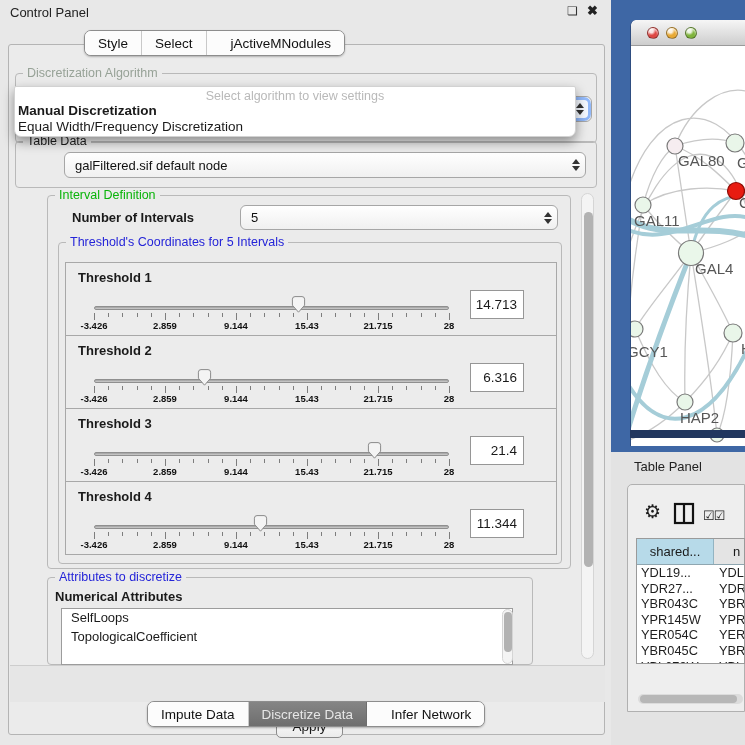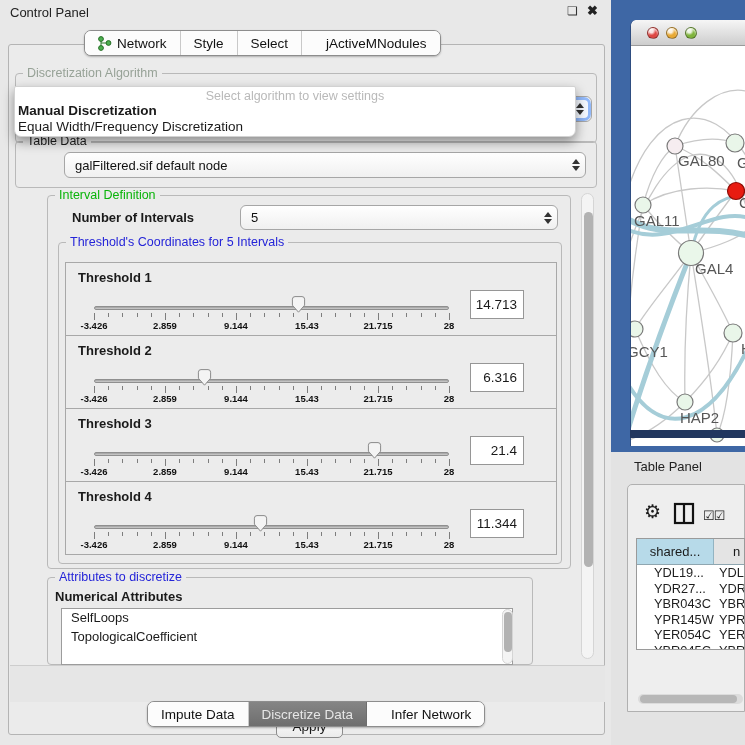--- a/index.html
+++ b/index.html
@@ -95,54 +95,44 @@
            border:1px solid rgba(0,0,0,.35);
            box-shadow:inset 0 2px 2px rgba(255,255,255,.7); }
   #net-canvas { position:absolute; left:0; top:26px; width:115px; height:400px; }
   #net-shadow { left:630px; top:430px; width:115px; height:8px; background:#22375f; }
 
   #tp-region { left:611px; top:452px; width:134px; height:293px; background:#e3e3e3; }
   #tp-title { left:634px; top:459px; font-size:13px; color:#222; }
   #tp-body { left:627px; top:484px; width:118px; height:228px; background:#eeeeee;
              border:1px solid #b0b0b0; border-radius:5px 0 0 0; }
   #gear-icon { left:644px; top:500px; font-size:19px; color:#1c1c1c; }
-  #tp-table { left:636px; top:538px; width:109px; height:112px; background:#fff;
+  #tp-table { left:636px; top:538px; width:109px; height:126px; background:#fff;
               border:1px solid #9a9a9a; overflow:hidden; }
   #tp-header { display:flex; height:26px; border-bottom:1px solid #8fa6b0; }
   #tp-header .h1 { width:77px; background:#b7dae9; border-right:1px solid #93b4c2;
                    font-size:13px; text-align:center; line-height:25px; color:#1b1b1b; }
   #tp-header .h2 { flex:1; background:#e4e4e4; font-size:13px; line-height:25px;
                    padding-left:19px; color:#1b1b1b; }
   .tprow { display:flex; height:15.6px; font-size:12.8px; color:#1f1f1f; }
-  .tprow .c1 { width:77px; padding-left:17px; overflow:hidden; white-space:nowrap; }
+  .tprow .c1 { width:77px; padding-left:4px; overflow:hidden; white-space:nowrap; }
   .tprow .c2 { flex:1; padding-left:5px; overflow:hidden; white-space:nowrap; }
   #tp-hscroll { left:638px; top:694px; width:105px; height:10px; background:#dcdcdc;
                 border-radius:5px; }
   #tp-hthumb { position:absolute; left:2px; top:1px; width:97px; height:8px;
                background:#b7b7b7; border-radius:4px; }
   .net-label { font-size:15px; fill:#575757; }
 </style>
 </head>
 <body>
 
 <div class="abs" id="cp-title">Control Panel</div>
 <div class="abs" id="float-icon">❏</div>
 <div class="abs" id="close-icon">✖</div>
 
 <div class="abs seg" id="top-tabs">
-    <div class="item">
-      <svg width="14" height="15" style="margin-right: 5px;">
-        <line x1="3" y1="3" x2="3" y2="12" stroke="#2c7a2c"></line>
-        <line x1="3" y1="7" x2="10" y2="7" stroke="#2c7a2c"></line>
-        <circle cx="3" cy="3" r="2.4" fill="#4caf50" stroke="#256e25"></circle>
-        <circle cx="3" cy="12" r="2.4" fill="#4caf50" stroke="#256e25"></circle>
-        <circle cx="10.5" cy="7" r="2.4" fill="#4caf50" stroke="#256e25"></circle>
-      </svg>
-      <span>Network</span>
-    </div>
     <div class="item">
       <span>Style</span>
     </div>
     <div class="item">
       <span>Select</span>
     </div>
     <div class="item">
       <span>jActiveMNodules</span>
     </div>
   </div>

